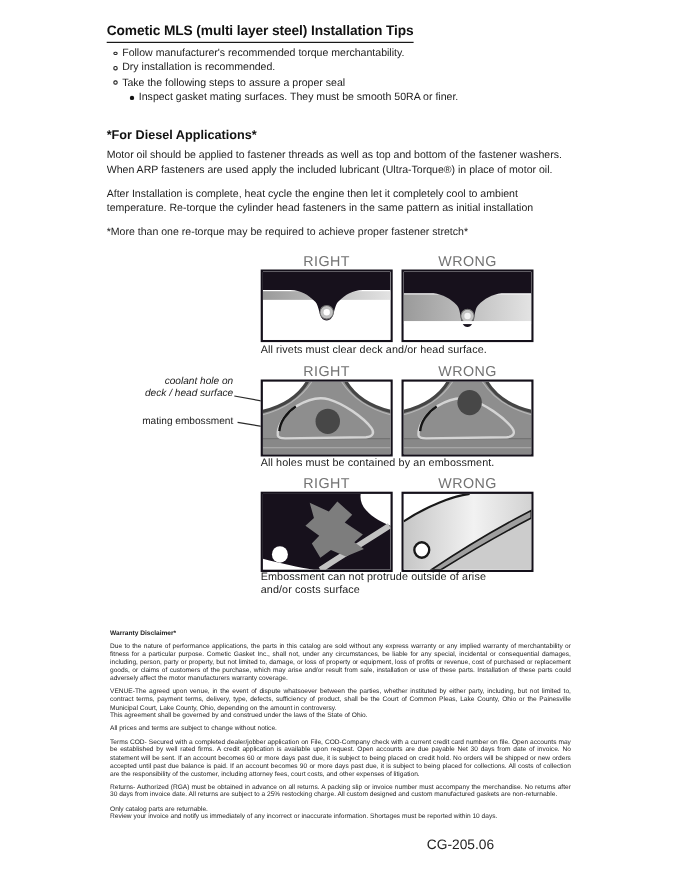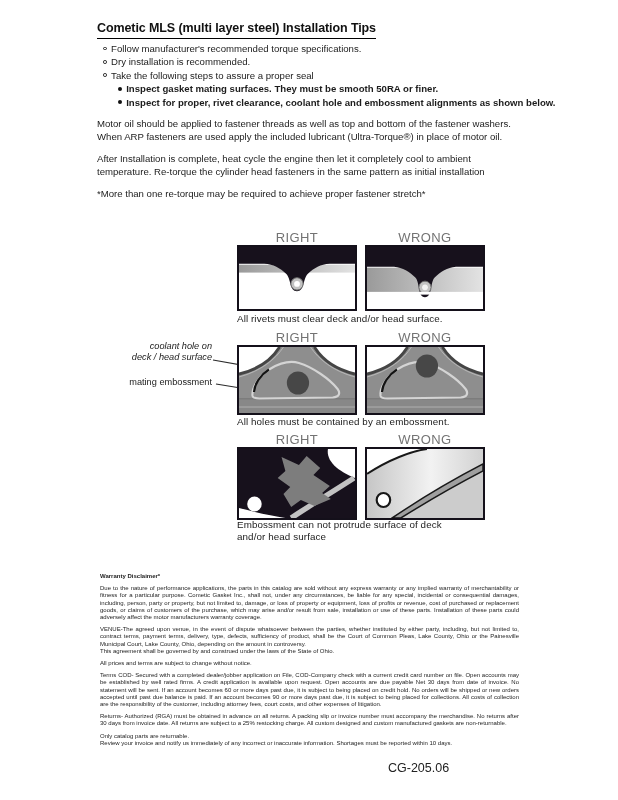--- a/index.html
+++ b/index.html
@@ -12,21 +12,21 @@
   .doc-title { left:97px; top:21px; font-size:12.5px; font-weight:bold; letter-spacing:-0.1px;
                border-bottom:1.6px solid #000; padding-bottom:2.5px; color:#111; }
 
   
   .tips { left:97px; top:42px; width:470px; }
   .tip { display:flex; align-items:flex-start; font-size:9.6px; line-height:13.4px;
          white-space:nowrap; color:#1c1c1c; }
   .tip .mk { flex:0 0 auto; display:inline-block; margin-top:4.6px; }
   .tip.l1 { margin-left:6px; }
   .tip.l1 .mk { width:3.6px; height:3.6px; border:1px solid #222; border-radius:50%; margin-right:4.5px; }
-  .tip.l2 { margin-left:21px;font-weight:bold; }
+  .tip.l2 { margin-left:21px; }
   .tip.l2 .mk { width:4.2px; height:4.2px; background:#111; border-radius:50%; margin-right:4px; }
 
   
   .diesel { left:97px; top:117px; width:470px; }
   .diesel h2 { font-size:11.5px; font-weight:bold; color:#111; margin-bottom:6px; }
   .pline { font-size:9.6px; line-height:13.4px; white-space:nowrap; color:#1c1c1c; }
   .pgap { height:8px; }
 
   
   .fig-label { width:120px; text-align:center; font-size:13px; letter-spacing:0.4px; color:#737373; }
@@ -46,41 +46,38 @@
   .page-num { left:388px; top:761px; font-size:12.5px; color:#222; }
 </style>
 </head>
 <body>
 
 <div class="abs doc-title">Cometic MLS (multi layer steel) Installation Tips</div>
 
 <div class="abs tips">
   <div class="tip l1">
     <span class="mk"></span>
-    <span>Follow manufacturer's recommended torque specifications.</span>
+    <span>Follow manufacturer's recommended torque merchantability.</span>
   </div>
   <div class="tip l1">
     <span class="mk"></span>
     <span>Dry installation is recommended.</span>
   </div>
   <div class="tip l1">
     <span class="mk"></span>
     <span>Take the following steps to assure a proper seal</span>
   </div>
   <div class="tip l2">
     <span class="mk"></span>
     <span>Inspect gasket mating surfaces.  They must be smooth 50RA or finer.</span>
   </div>
-  <div class="tip l2">
-    <span class="mk"></span>
-    <span>Inspect for proper, rivet clearance, coolant hole and embossment alignments as shown below.</span>
-  </div>
 </div>
 
 <div class="abs diesel">
+  <h2>*For Diesel Applications*</h2>
   <div class="pline">Motor oil should be applied to fastener threads as well as top and bottom of the fastener washers.</div>
   <div class="pline">When ARP fasteners are used apply the included lubricant (Ultra-Torque®) in place of motor oil.</div>
   <div class="pgap"></div>
   <div class="pline">After Installation is complete, heat cycle the engine then let it completely cool to ambient</div>
   <div class="pline">temperature. Re-torque the cylinder head fasteners in the same pattern as initial installation</div>
   <div class="pgap"></div>
   <div class="pline">*More than one re-torque may be required to achieve proper fastener stretch*</div>
 </div>
 
 <div class="abs fig-label" style="left:237px; top:230px;">RIGHT</div>
@@ -197,22 +194,22 @@
     <path d="M0,26 C22,12 46,3 64,0 L120,0 L120,69 L0,69 Z" fill="url(#g3)"></path>
     <path d="M0,24 C22,10 45,2 60,0 L0,0 Z" fill="#ffffff"></path>
     <path d="M0,25 C22,11 46,2 62,0" fill="none" stroke="#181818" stroke-width="2"></path>
     <path d="M35,69 C60,54 94,34 120,21 L120,69 Z" fill="#cccccc"></path>
     <path d="M26,69 C52,52 88,31 120,15 L120,22 C94,35 60,54 35,69 Z" fill="#9f9f9f" stroke="#181818" stroke-width="1.5"></path>
     <circle cx="17" cy="51" r="7" fill="#ffffff" stroke="#181818" stroke-width="2.2"></circle>
   </svg>
 </div>
 
 <div class="abs fig-caption" style="left:237px; top:519px;">
-  <div>Embossment can not protrude surface of deck</div>
-  <div>and/or head surface</div>
+  <div>Embossment can not protrude outside of arise</div>
+  <div>and/or costs surface</div>
 </div>
 
 <div class="abs disclaimer">
   <div class="dh">Warranty Disclaimer*</div>
   <p>Due to the nature of performance applications, the parts in this catalog are sold without any express warranty or any implied warranty of merchantability or fitness for a particular purpose.  Cometic Gasket Inc., shall not, under any circumstances, be liable for any special, incidental or consequential damages, including, person, party or property, but not limited to, damage, or loss of property or equipment, loss of profits or revenue, cost of purchased or replacement goods, or claims of customers of the purchase, which may arise and/or result from sale, installation or use of these parts.  Installation of these parts could adversely affect the motor manufacturers warranty coverage.</p>
   <p class="tight">VENUE-The agreed upon venue, in the event of dispute whatsoever between the parties, whether instituted by either party, including, but not limited to, contract terms, payment terms, delivery, type, defects, sufficiency of product, shall be the Court of Common Pleas, Lake County, Ohio or the Painesville Municipal Court, Lake County, Ohio, depending on the amount in controversy.</p>
   <p>This agreement shall be governed by and construed under the laws of the State of Ohio.</p>
   <p>All prices and terms are subject to change without notice.</p>
   <p>Terms COD- Secured with a completed dealer/jobber application on File, COD-Company check with a current credit card number on file.  Open accounts may be established by well rated firms.  A credit application is available upon request.  Open accounts are due payable Net 30 days from date of invoice.  No statement will be sent.  If an account becomes 60 or more days past due, it is subject to being placed on credit hold.  No orders will be shipped or new orders accepted until past due balance is paid.  If an account becomes 90 or more days past due, it is subject to being placed for collections.  All costs of collection are the responsibility of the customer, including attorney fees, court costs, and other expenses of litigation.</p>
   <p>Returns- Authorized (RGA) must be obtained in advance on all returns.  A packing slip or invoice number must accompany the merchandise.  No returns after 30 days from invoice date.  All returns are subject to a 25% restocking charge.  All custom designed and custom manufactured gaskets are non-returnable.</p>

